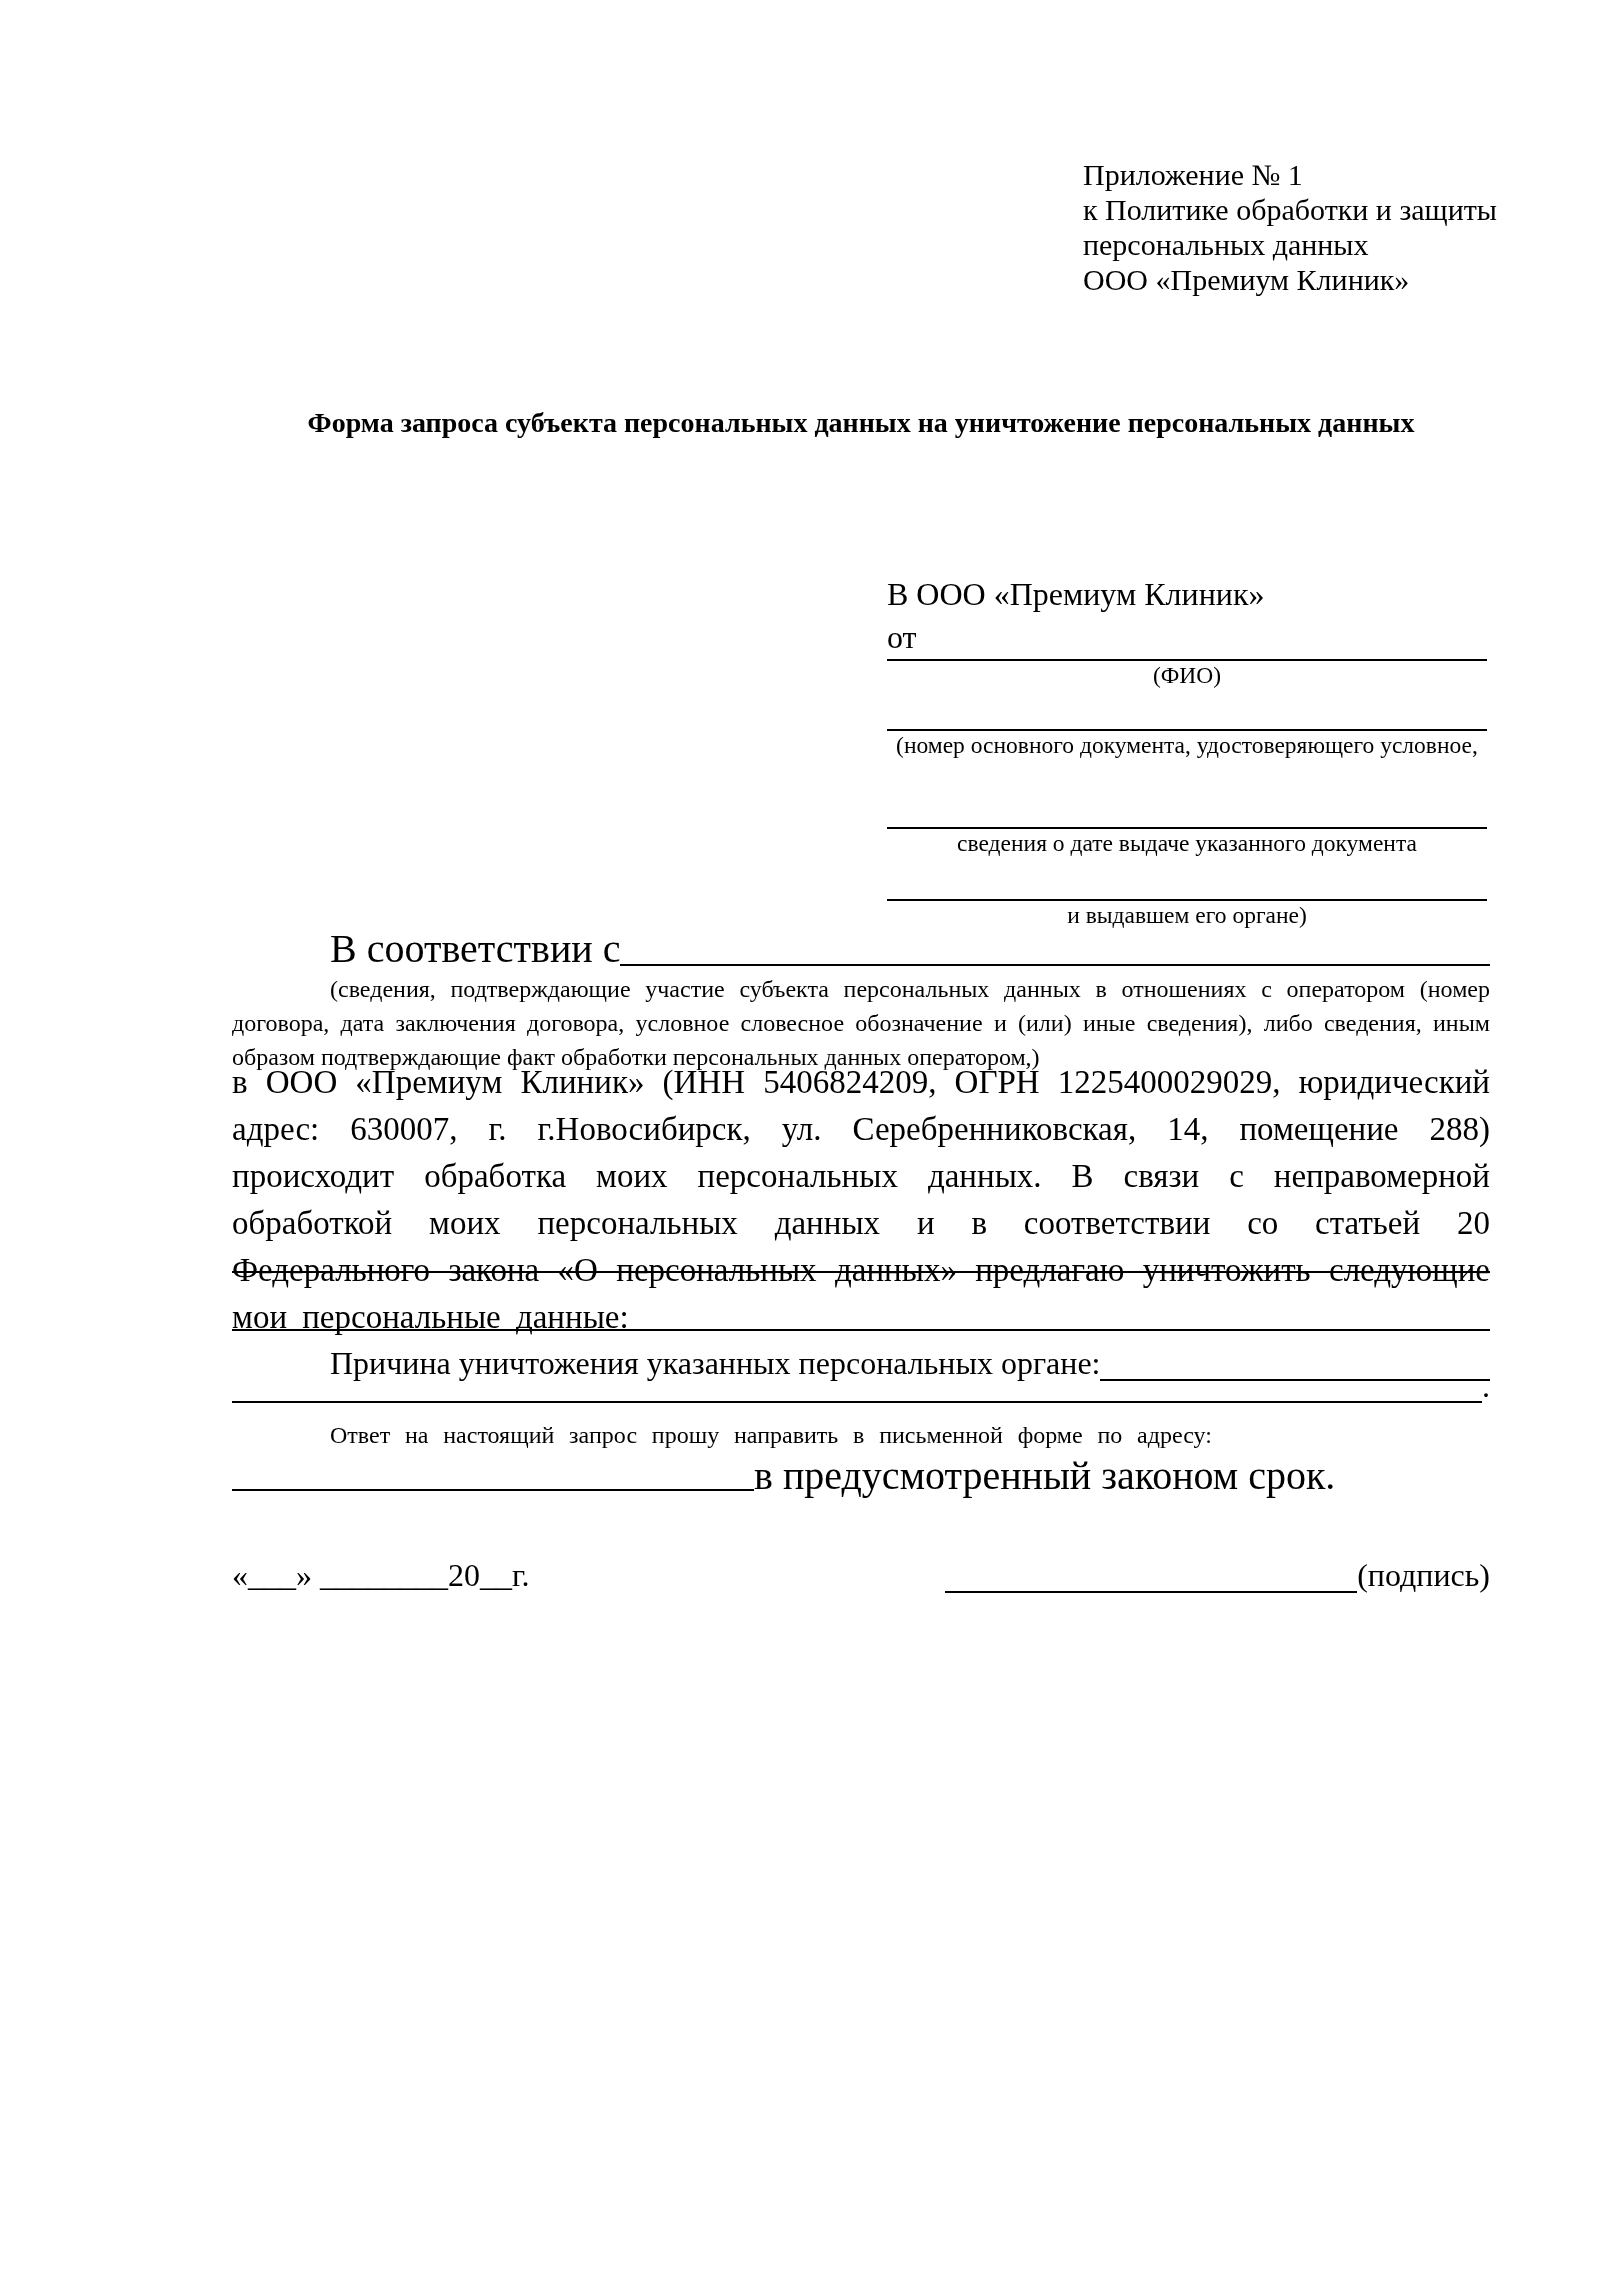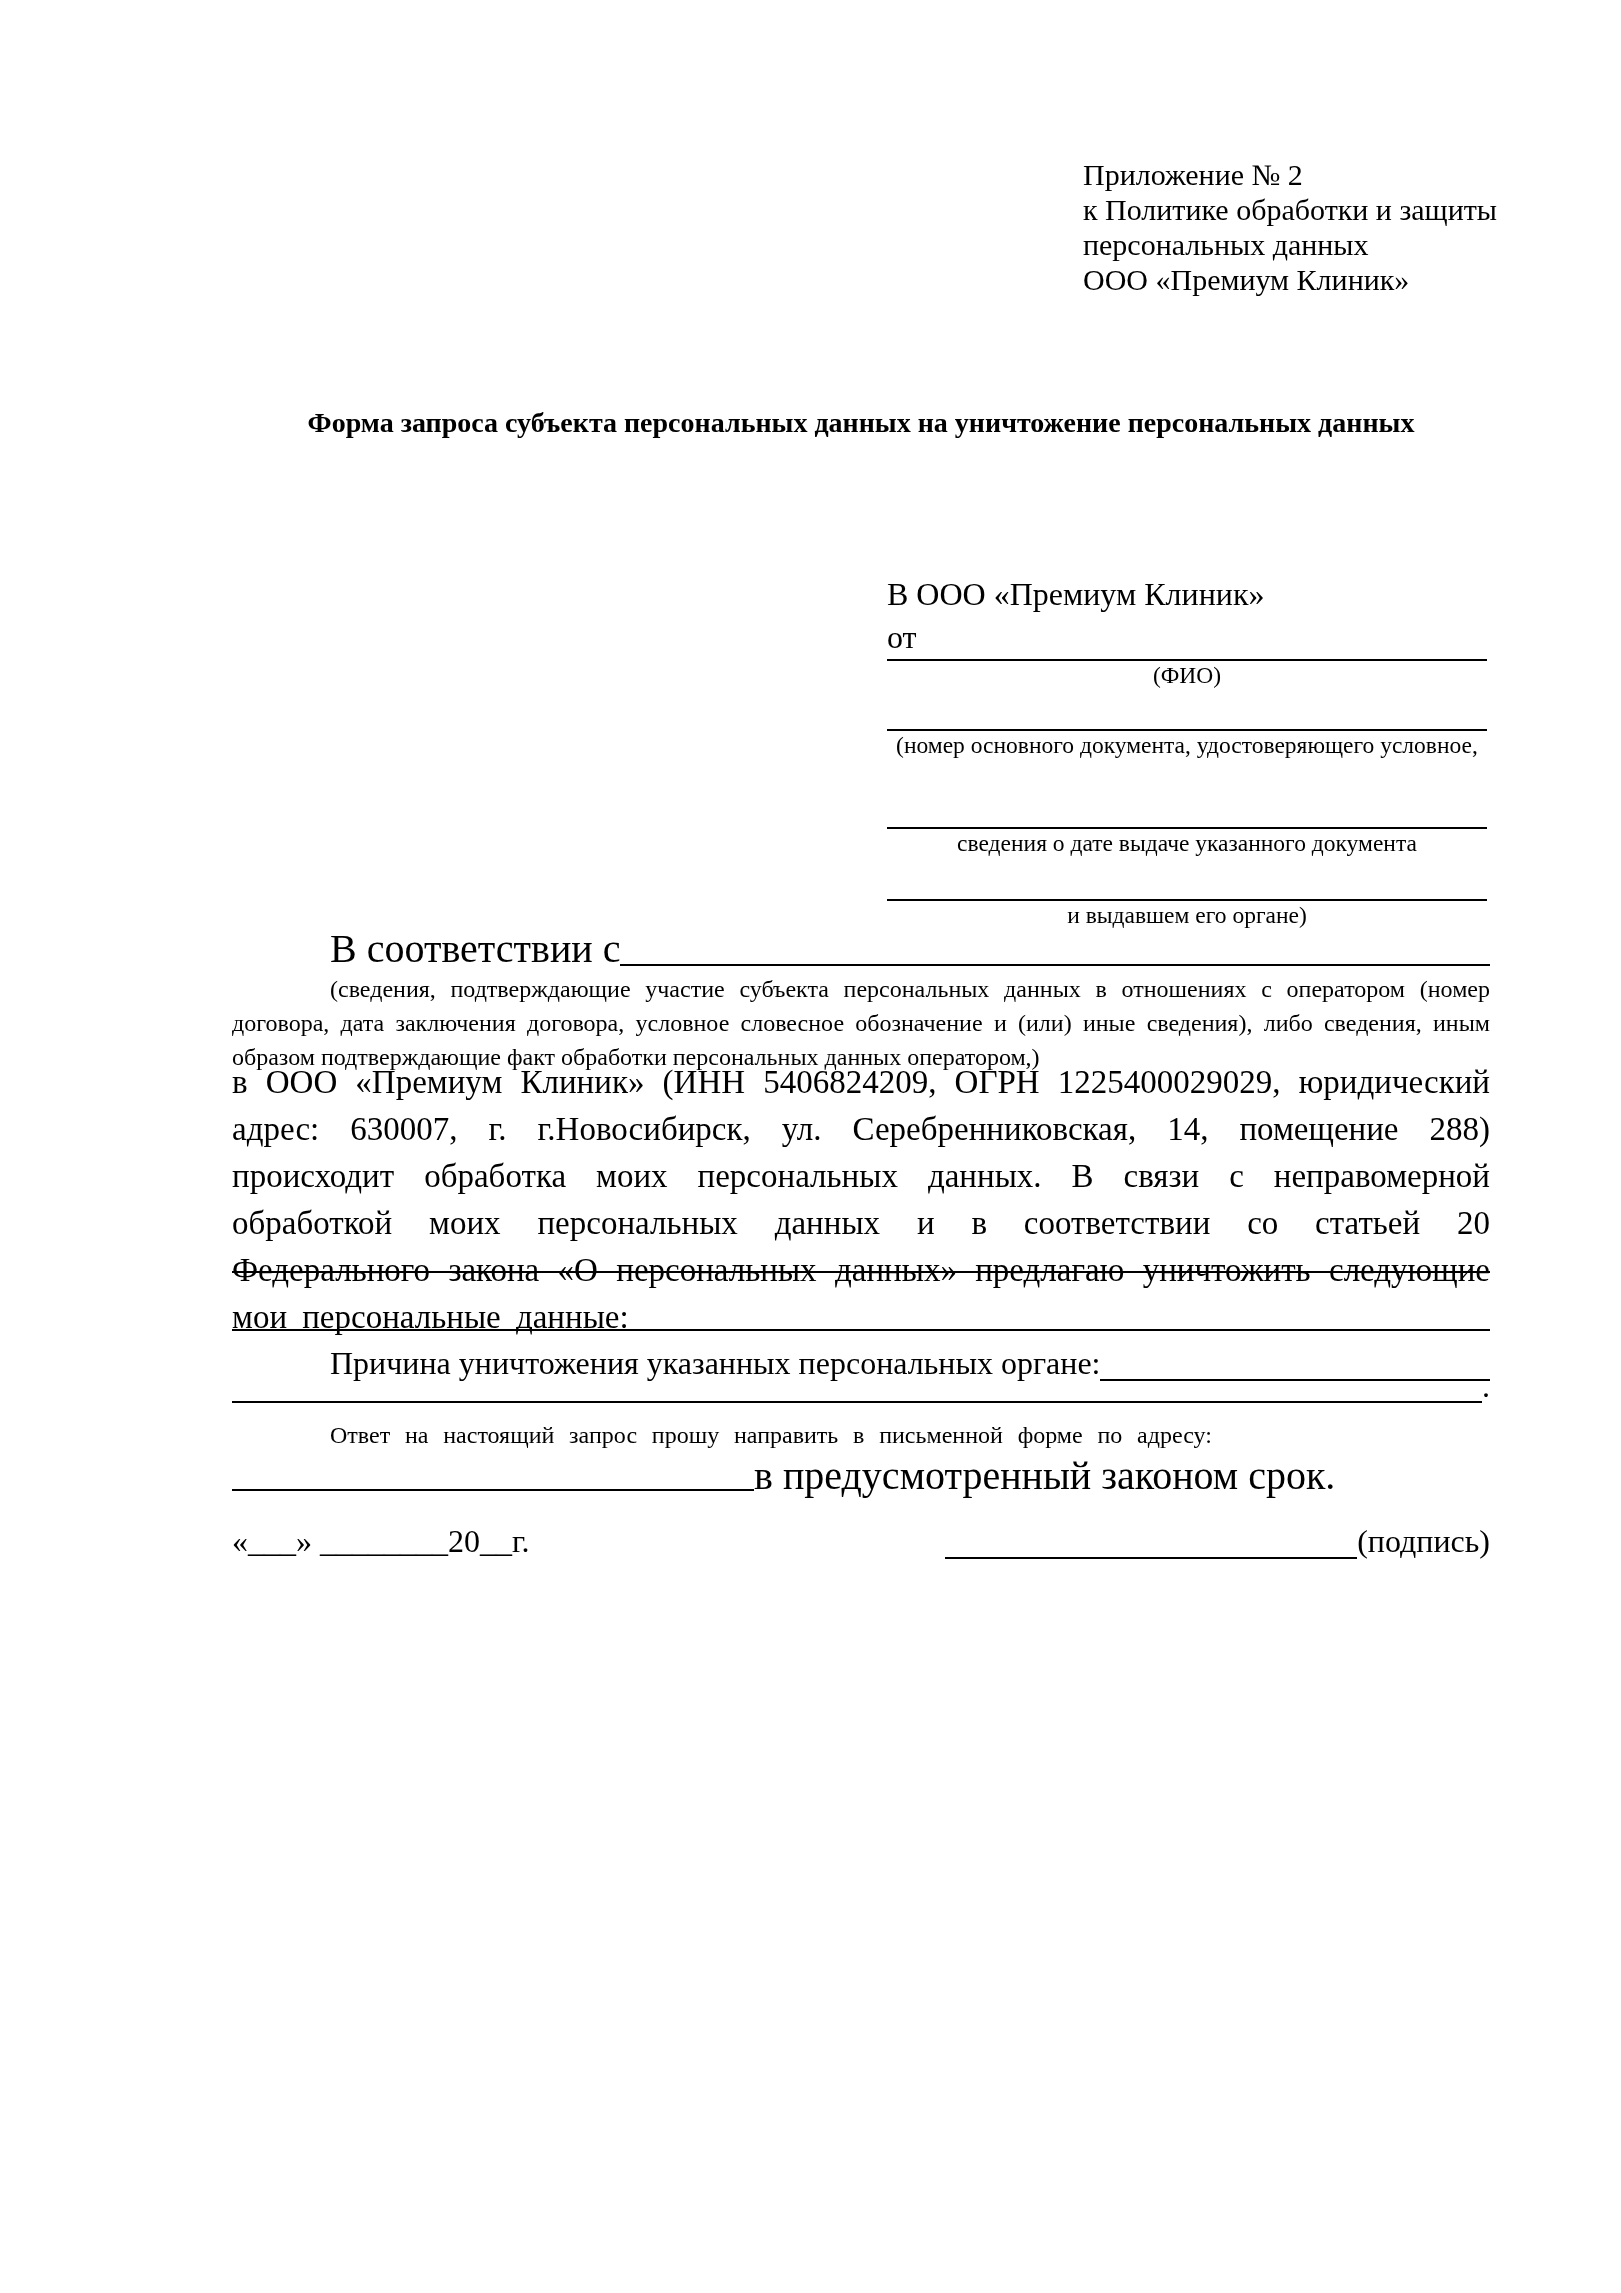--- a/index.html
+++ b/index.html
@@ -49,33 +49,33 @@
   .blank1 { top:1271px; border-bottom:2.9px solid #000; height:0; }
   .blank2 { top:1329px; border-bottom:2.9px solid #000; height:0; }
   .reason { top:1341px; font-size:32px; line-height:45px; }
   .dotline { top:1370px; height:33px; display:flex; align-items:baseline; font-size:32px; }
   .dotline .fill { margin-bottom:0; align-self:flex-end; }
   .dotline .dot { line-height:33px; }
   .otvet1 { top:1415px; font-size:24px; line-height:41px; text-align:justify; text-indent:98px; word-spacing:8.8px; }
   .otvet2 { top:1455px; font-size:40px; line-height:41px; display:flex; align-items:baseline; }
   .otvet2 .u { width:522px; border-bottom:2.9px solid #000; align-self:flex-end; margin-bottom:4.9px; height:0; }
   .footer-row {
-    top:1519px; font-size:32px; line-height:45px;
+    top:1553px; font-size:32px; line-height:45px;
     display:flex; justify-content:space-between; align-items:baseline;
   }
   .sig-group { display:flex; align-items:baseline;text-align:center; }
   .sig-line { width:412px; border-bottom:2.9px solid #000; align-self:flex-end; margin-bottom:4.9px; height:0; }
 </style>
 </head>
 <body>
 
 <div class="page">
 
   <div class="header-block">
-    <div>Приложение № 2</div>
+    <div>Приложение № 1</div>
     <div>к Политике обработки и защиты</div>
     <div>персональных данных</div>
     <div>ООО «Премиум Клиник»</div>
   </div>
 
   <div class="doc-title">Форма запроса субъекта персональных данных на уничтожение персональных данных</div>
 
   <div class="recipient">
     <div>В ООО «Премиум Клиник»</div>
     <div>от</div>

